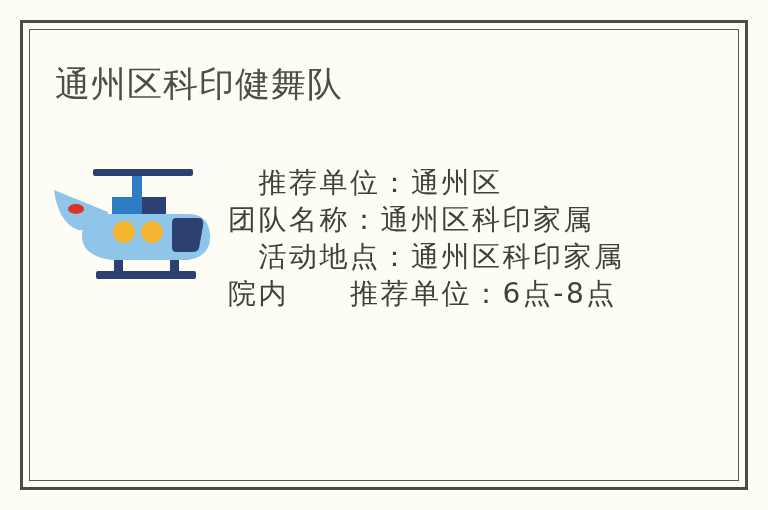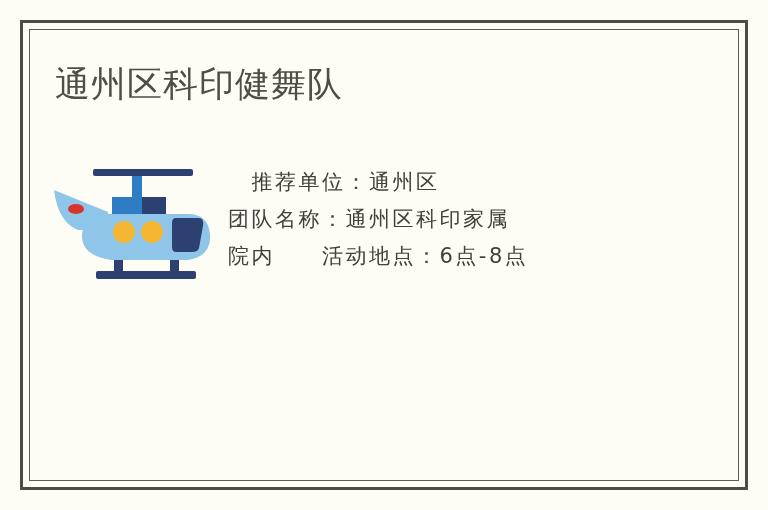--- a/index.html
+++ b/index.html
@@ -72,21 +72,21 @@
     height: 122px;
   }
 
   
   .info-block {
     position: absolute;
     left: 228px;
     top: 164px;
     width: 400px;
     font-family: "DejaVu Sans", "Liberation Sans", sans-serif;
-    font-size: 21px;
+    font-size: 28px;
     line-height: 37px;
     color: #41413a;
     letter-spacing: 2.5px;
     text-align: justify;
     word-break: break-all;
   }
   .info-line {
     display: block;
     white-space: pre-wrap;
   }
@@ -124,16 +124,17 @@
 
       <rect x="62" y="100" width="9" height="12" fill="#2d4072"></rect>
       <rect x="118" y="100" width="9" height="12" fill="#2d4072"></rect>
       <rect x="44" y="111" width="100" height="8" rx="2" fill="#2d4072"></rect>
     </svg>
   </div>
 
   <div class="info-block">
     <span class="info-line">　推荐单位：通州区</span>
     <span class="info-line">团队名称：通州区科印家属</span>
-    <span class="info-line">院内　　活动地点：6点-8点</span>
+    <span class="info-line">　活动地点：通州区科印家属</span>
+    <span class="info-line">院内　　推荐单位：6点-8点</span>
   </div>
 
 </div>
 
 </body></html>

